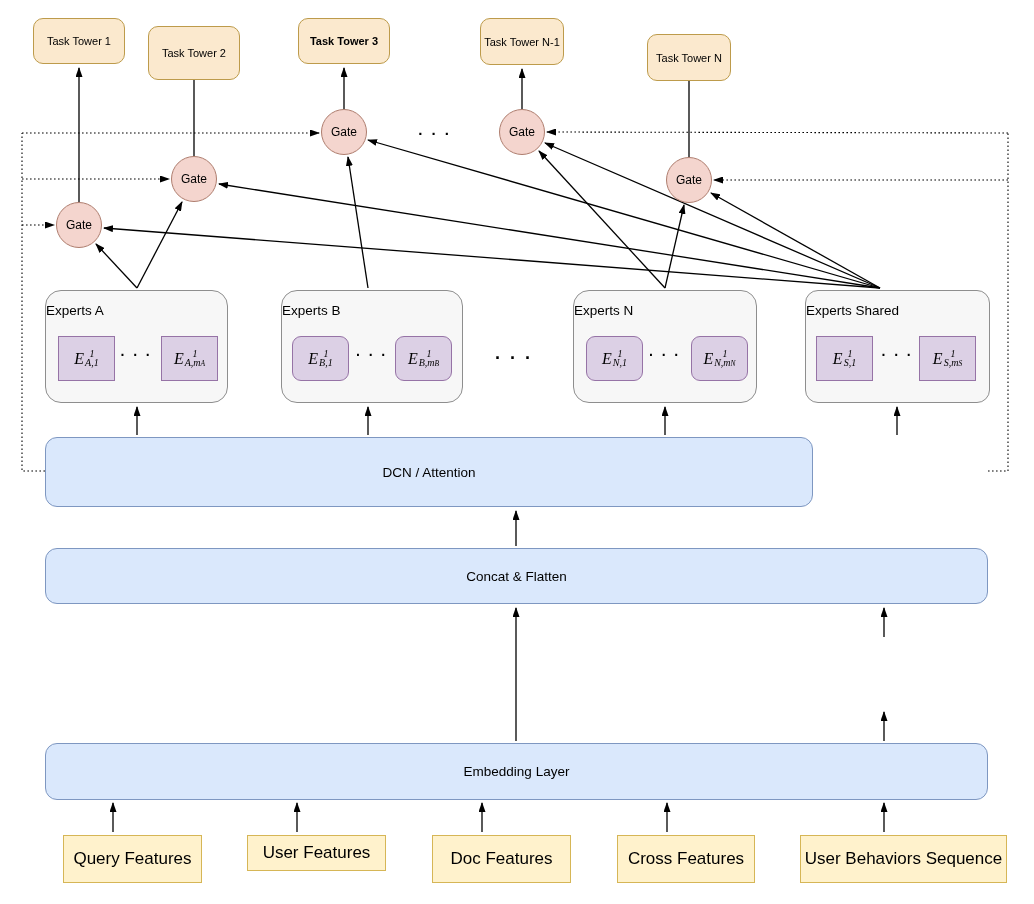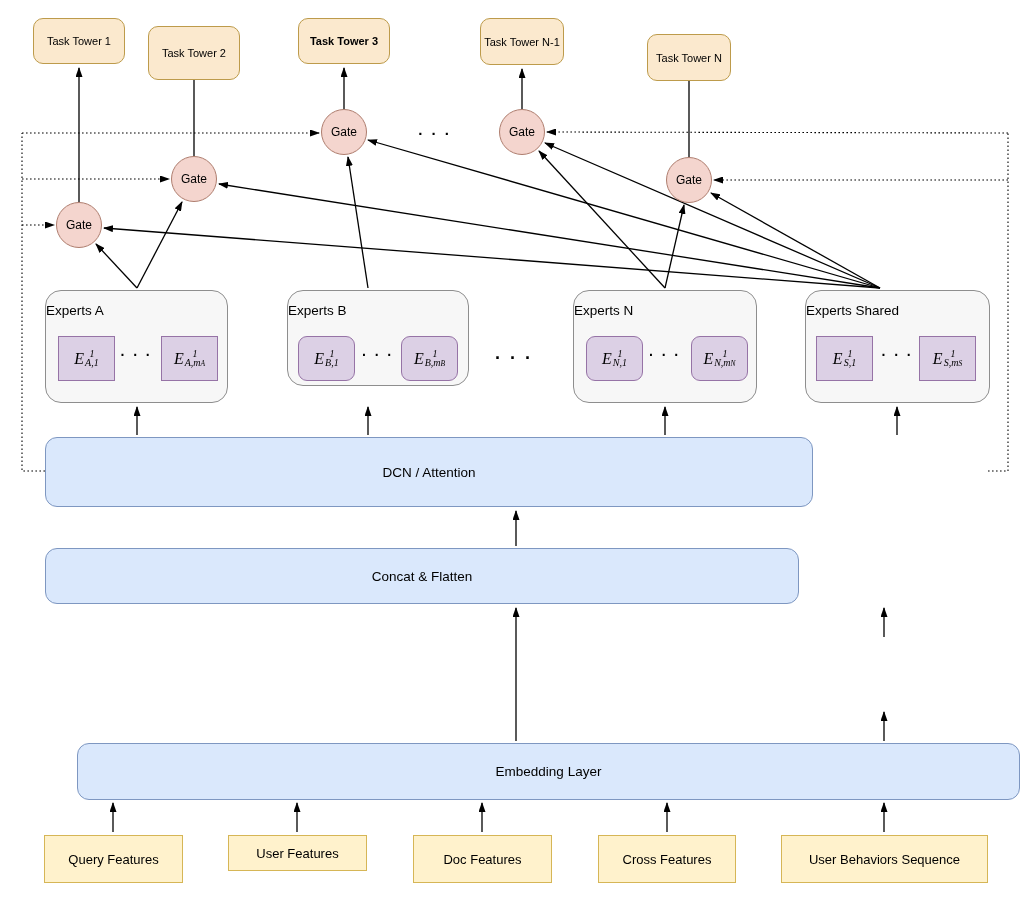--- a/index.html
+++ b/index.html
@@ -33,21 +33,21 @@
   .math{font-family:"Liberation Serif", serif;font-style:italic;font-size:16px;
         display:inline-flex;align-items:center;line-height:1;}
   .mscripts{display:inline-flex;flex-direction:column;margin-left:1px;
         font-size:10px;line-height:9px;}
   .msup{letter-spacing:0;}
   .msub{white-space:nowrap;}
   .msubsub{font-size:7.5px;}
   .blue{background:var(--layer-fill);border:1.4px solid var(--layer-stroke);
         border-radius:12px;font-size:13.5px;}
   .feature{background:var(--feature-fill);border:1.4px solid var(--feature-stroke);
-        font-size:13px;}
+        font-size:17px;margin-left:19px;}
   .dots{position:absolute;font-size:15px;font-weight:bold;letter-spacing:2px;
         text-align:center;line-height:1;}
   .dots.big{font-size:18px;}
   .gdots{position:absolute;left:50%;top:57px;transform:translateX(-50%);
         font-size:14px;font-weight:bold;letter-spacing:2px;line-height:1;}
 </style>
 </head>
 <body>
 
 <div class="canvas">
@@ -149,21 +149,21 @@
       <span class="math">
           <span>E</span>
           <span class="mscripts">
             <span class="msup">1</span>
             <span class="msub"><span>A,m</span><span class="msubsub">A</span></span>
           </span>
         </span>
     </div>
   </div>
 
-  <div class="node egroup" style="left:287px;top:290px;width:182px;height:96px;">
+  <div class="node egroup" style="left:281px;top:290px;width:182px;height:113px;">
     <div class="etitle">Experts B</div>
     <div class="ecell rounded" style="left:10px;">
       <span class="math">
           <span>E</span>
           <span class="mscripts">
             <span class="msup">1</span>
             <span class="msub"><span>B,1</span><span class="msubsub"></span></span>
           </span>
         </span>
     </div>
@@ -197,21 +197,21 @@
       <span class="math">
           <span>E</span>
           <span class="mscripts">
             <span class="msup">1</span>
             <span class="msub"><span>N,m</span><span class="msubsub">N</span></span>
           </span>
         </span>
     </div>
   </div>
 
-  <div class="node egroup" style="left:805px;top:290px;width:185px;height:113px;">
+  <div class="node egroup" style="left:805px;top:290px;width:185px;height:113px;border-radius:13px;">
     <div class="etitle">Experts Shared</div>
     <div class="ecell" style="left:10px;">
       <span class="math">
           <span>E</span>
           <span class="mscripts">
             <span class="msup">1</span>
             <span class="msub"><span>S,1</span><span class="msubsub"></span></span>
           </span>
         </span>
     </div>
@@ -221,22 +221,22 @@
           <span>E</span>
           <span class="mscripts">
             <span class="msup">1</span>
             <span class="msub"><span>S,m</span><span class="msubsub">S</span></span>
           </span>
         </span>
     </div>
   </div>
 
   <div class="node blue" style="left:45px;top:437px;width:768px;height:70px;">DCN / Attention</div>
-  <div class="node blue" style="left:45px;top:548px;width:754px;height:56px;">Concat &amp; Flatten</div>
-  <div class="node blue" style="left:45px;top:743px;width:943px;height:57px;margin-left:32px;">Embedding Layer</div>
+  <div class="node blue" style="left:45px;top:548px;width:943px;height:56px;">Concat &amp; Flatten</div>
+  <div class="node blue" style="left:45px;top:743px;width:943px;height:57px;">Embedding Layer</div>
 
   <div class="node feature" style="left:44px;top:835px;width:139px;height:48px;">Query Features</div>
   <div class="node feature" style="left:228px;top:835px;width:139px;height:36px;">User Features</div>
   <div class="node feature" style="left:413px;top:835px;width:139px;height:48px;">Doc Features</div>
   <div class="node feature" style="left:598px;top:835px;width:138px;height:48px;">Cross Features</div>
   <div class="node feature" style="left:781px;top:835px;width:207px;height:48px;">User Behaviors Sequence</div>
 
 </div>
 
 </body></html>

